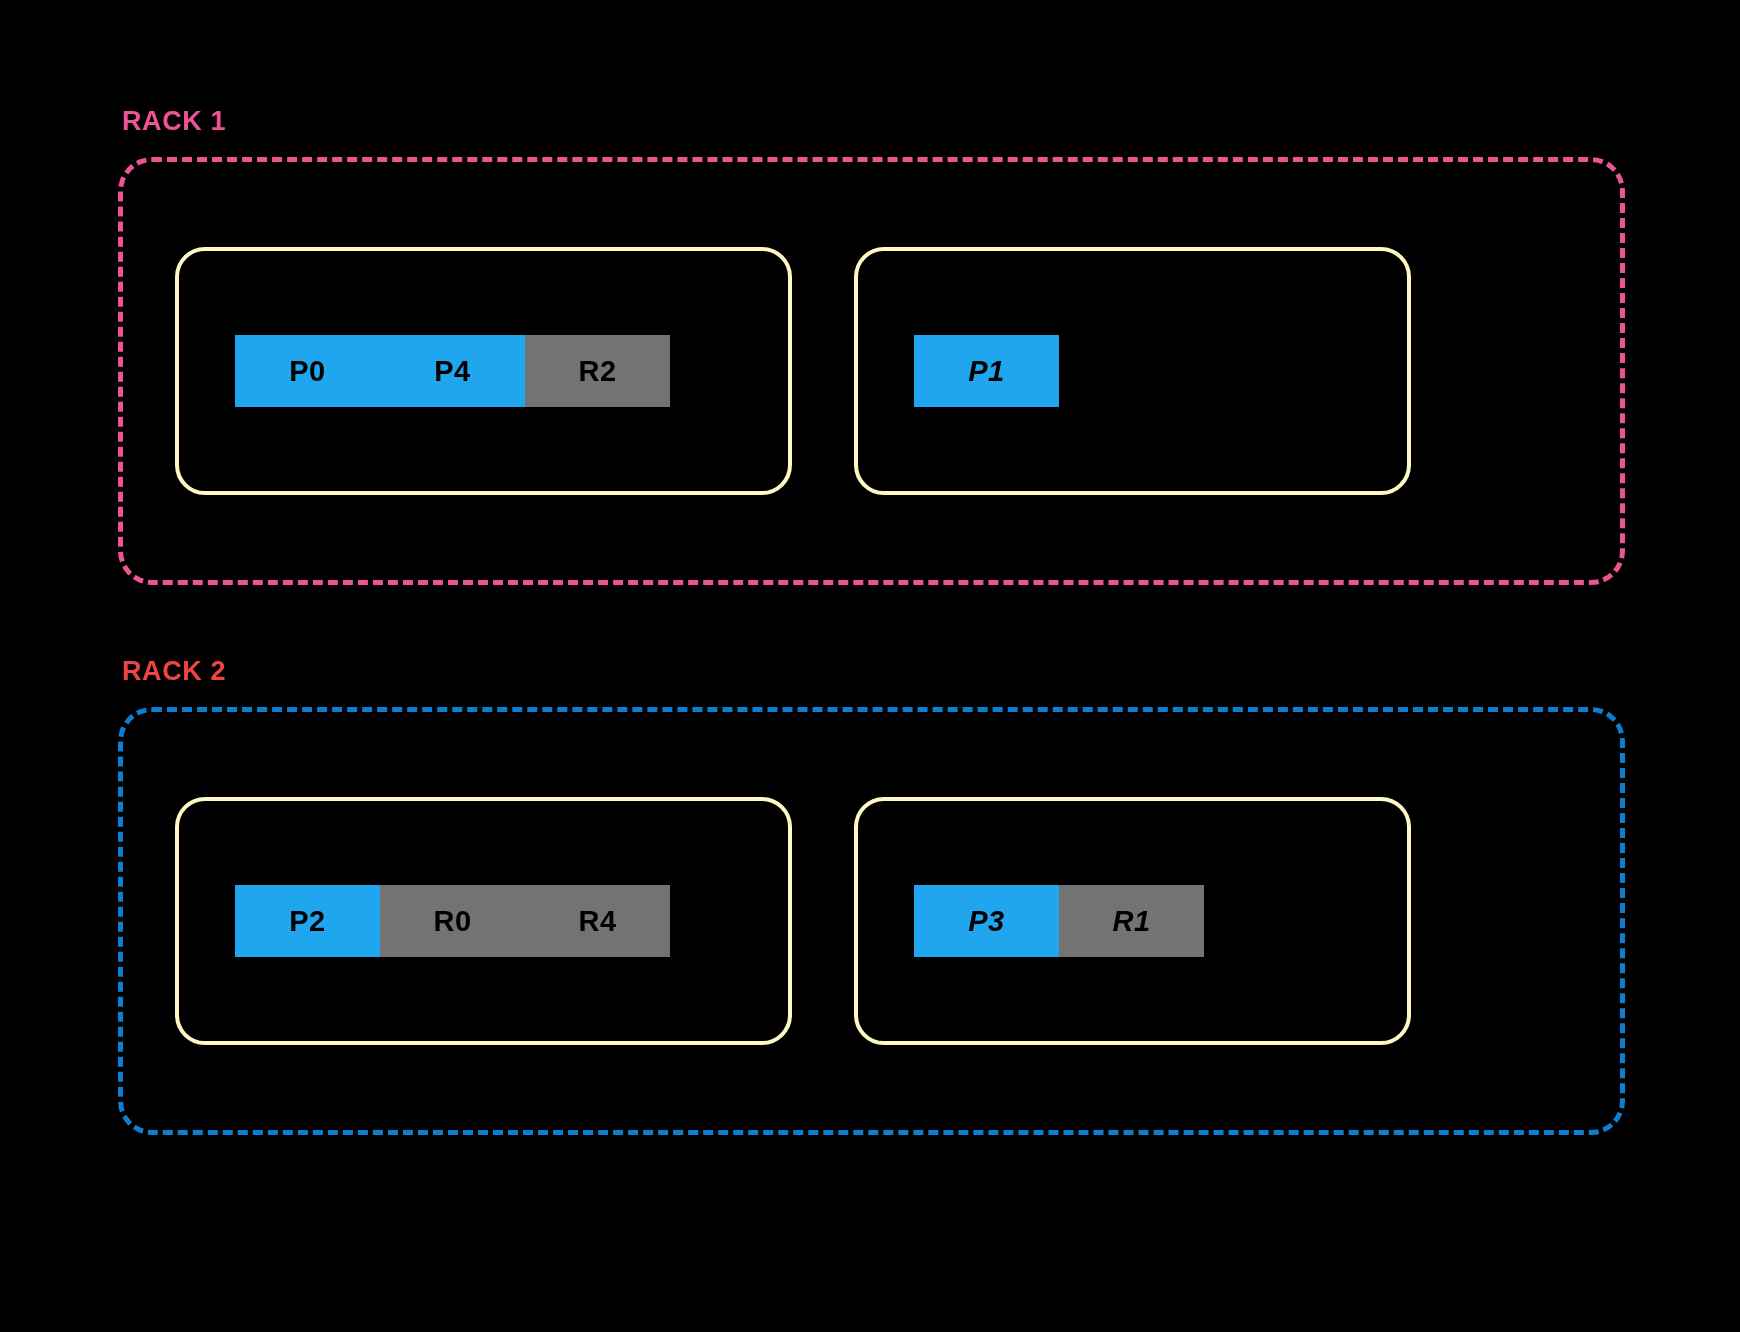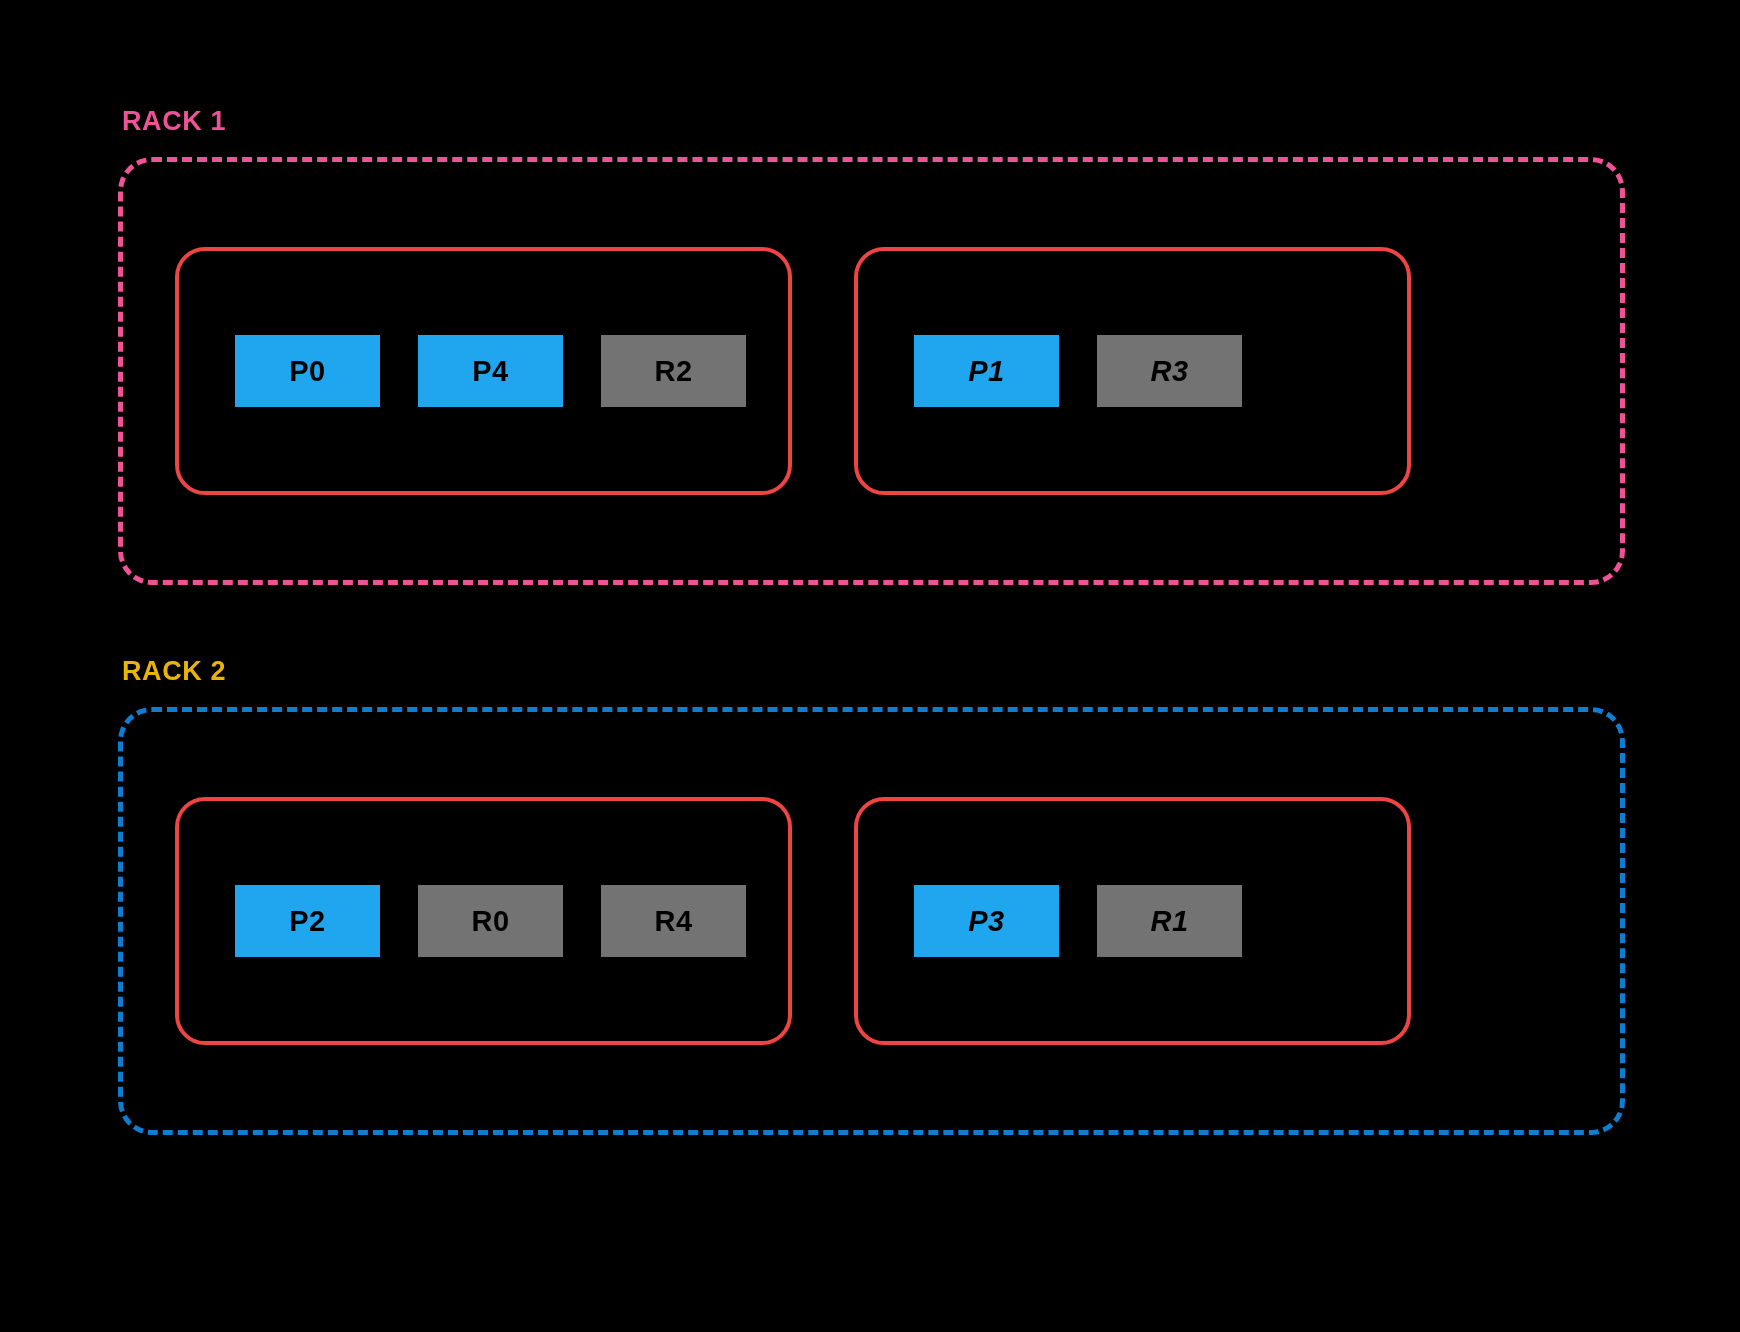--- a/index.html
+++ b/index.html
@@ -34,47 +34,46 @@
   .rack-label {
     font-size: 27px;
     font-weight: bold;
     letter-spacing: 0.6px;
     line-height: 1;
     margin-left: 4px;
     margin-bottom: 22px;
     user-select: none;
   }
   #rack-label-1 { color: #ee5396; }
-  #rack-label-2 { color: #eab308; }
+  #rack-label-2 { color: #ef4444; }
 
   .rack-boundary {
     position: relative;
     box-sizing: border-box;
     height: 428px;
     border-radius: 34px;
     border-style: dashed;
     border-width: 5px;
     display: flex;
     align-items: center;
     padding: 0 52px;
     gap: 62px;
   }
   #rack-boundary-1 { border-color: #ee5396; }
   #rack-boundary-2 { border-color: #0f7ed0; }
 
   
   .node {
     box-sizing: border-box;
-    border: 4px solid #ef4444;
+    border: 4px solid #fef9c3;
     border-radius: 30px;
     height: 248px;
     display: flex;
     align-items: center;
     padding-left: 56px;
-    gap: 38px;
   }
   .node-wide { width: 617px; }
   .node-narrow { width: 557px; font-style: italic; }
 
   
   .chip {
     width: 145px;
     height: 72px;
     display: flex;
     align-items: center;
@@ -99,21 +98,20 @@
     <div class="rack-boundary" id="rack-boundary-1">
 
       <div class="node node-wide">
         <div class="chip chip-primary">P0</div>
         <div class="chip chip-primary">P4</div>
         <div class="chip chip-replica">R2</div>
       </div>
 
       <div class="node node-narrow">
         <div class="chip chip-primary">P1</div>
-        <div class="chip chip-replica">R3</div>
       </div>
 
     </div>
   </div>
 
   <div class="rack-group" id="rack-group-2">
     <div class="rack-label" id="rack-label-2">RACK 2</div>
 
     <div class="rack-boundary" id="rack-boundary-2">
 

